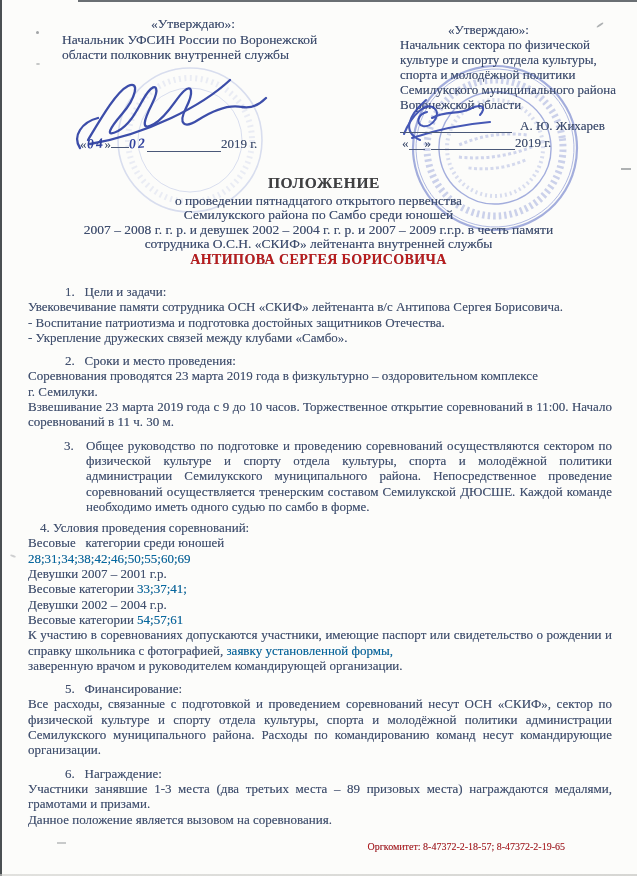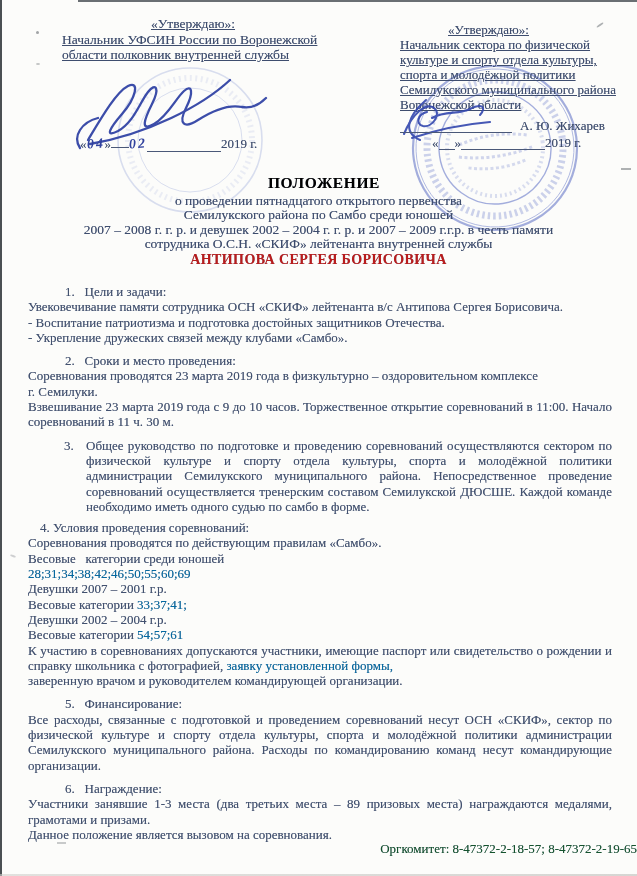--- a/index.html
+++ b/index.html
@@ -12,68 +12,68 @@
     font-family: "Liberation Serif", serif;
     color: #42516f;
     text-shadow: 0 0 0.5px rgba(66,81,111,.55);
   }
   
   .edge-left { position:absolute; left:0; top:0; width:2px; height:876px; background:#4b5053; }
   .edge-top  { position:absolute; left:78px; top:0; width:559px; height:1.5px; background:#6a6f73; }
   .edge-bottom { position:absolute; left:0; bottom:0; width:637px; height:2px; background:linear-gradient(to right,#cfcfcb,#bdbdb9); opacity:.6; }
 
   
-  .approve { position:absolute; font-size:13.5px; line-height:15.5px; color:#3e4d6e;text-decoration:underline; }
+  .approve { position:absolute; font-size:13.5px; line-height:15.5px; color:#3e4d6e; }
   .approve-left  { left:62px;  top:16px; width:292px; }
   .approve-right { left:400px; top:22px; width:222px; font-size:13px; line-height:15px; }
   .ap-label { text-align:center; padding-right:30px; }
   .approve-right .ap-label { padding-right:45px; }
 
   .sig-svg { position:absolute; pointer-events:none; }
   .sig-left  { left:8px;  top:58px; width:215px; height:84px; }
   .sig-right { left:-10px; top:70px; width:150px; height:62px; }
 
   .sign-row { position:absolute; white-space:nowrap; }
   .approve-left  .sign-row { top:102px; left:4px; }
   .approve-right .sign-row { top:96px;  left:0px; }
   .uline { display:inline-block; border-bottom:1px solid #4a5878; height:13px; vertical-align:bottom; }
   .w110 { width:108px; } .w95 { width:112px; }
   .signer { padding-left:8px; }
 
   .date-row { position:absolute; white-space:nowrap; font-size:13px; }
   .approve-left  .date-row { top:119px; left:18px; }
-  .approve-right .date-row { top:113px; left:32px; }
+  .approve-right .date-row { top:113px; left:2px; }
   .dseg { display:inline-block; border-bottom:1px solid #4a5878; height:13px; vertical-align:bottom; }
   .hand { font-style:italic; color:#31429e; font-size:14px; letter-spacing:2px; text-shadow:none; font-weight:bold; transform:rotate(-4deg); display:inline-block; }
   .handgap { display:inline-block; width:18px; border-bottom:1px solid #4a5878; height:13px; }
 
   
   .stamp { position:absolute; pointer-events:none; }
   .stamp-right { left:392px; top:52px; width:206px; height:196px; }
   .stamp-left  { left:105px; top:55px; width:170px; height:170px; }
 
   
   .title-block { position:absolute; top:176px; left:0; width:637px; text-align:center; font-size:13.5px; line-height:14.5px; color:#3d4c6d; }
-  .t-head { font-weight:bold; font-size:15.5px; letter-spacing:.6px; color:#000000; margin-bottom:3px;padding-left:11px; }
+  .t-head { font-weight:bold; font-size:15.5px; letter-spacing:.6px; color:#404040; margin-bottom:3px;padding-left:11px; }
   .t-sub  { font-weight:bold; font-size:14px; letter-spacing:.4px; color:#b91c1c; margin-top:1px; }
 
   
   .doc-body { position:absolute; top:276px; left:28px; width:584px; font-size:13px; line-height:15.3px; }
   .sec-h { padding-left:37px; white-space:pre-wrap; margin-top:8px; }
   .sec-h.si { padding-left:12px; }
   .just { text-align:justify; }
   .line { white-space:pre-wrap; }
   .b { font-weight:normal; color:#0369a1; }
   .numpara { display:flex; margin-top:8px; }
   .numpara .num { width:22px; margin-left:36px; flex:none; }
   .numpara .txt { flex:1; text-align:justify; }
   .gap6 { margin-top:6px; }
 
   
-  .footer { position:absolute; top:841px; left:0; width:637px; text-align:right; font-size:13px; color:#14532d; }
+  .footer { position:absolute; top:841px; left:0; width:637px; text-align:right; padding-right:72px; font-size:10px; color:#b91c1c; }
 
   
   .speck { position:absolute; background:#8a8d90; border-radius:50%; opacity:.8; }
   .sp1 { left:36px; top:31px; width:3px; height:3px; }
   .sp2 { left:596px; top:24px; width:8px; height:2px; transform:rotate(-35deg); background:#9a9da0; }
   .sp3 { left:621px; top:168px; width:10px; height:1.5px; border-radius:0; background:#9a9da0; }
   .sp4 { left:36px; top:63px; width:4px; height:2px; opacity:.5; }
   .sp5 { left:10px; top:555px; width:6px; height:2px; transform:rotate(20deg); opacity:.4; }
   .sp6 { left:57px; top:842px; width:9px; height:2px; border-radius:0; opacity:.45; }
 </style>
@@ -182,21 +182,20 @@
     <div class="line">Соревнования проводятся 23 марта 2019 года в физкультурно – оздоровительном комплексе</div>
     <div class="line">г. Семилуки.</div>
     <div class="just">Взвешивание 23 марта 2019 года с 9 до 10 часов. Торжественное открытие соревнований в 11:00. Начало соревнований в 11 ч. 30 м.</div>
 
     <div class="numpara">
       <span class="num">3.</span>
       <span class="txt">Общее руководство по подготовке и проведению соревнований осуществляются сектором по физической культуре и спорту отдела культуры, спорта и молодёжной политики  администрации Семилукского муниципального района. Непосредственное проведение соревнований осуществляется тренерским составом Семилукской ДЮСШЕ. Каждой команде необходимо иметь одного судью по самбо в форме.</span>
     </div>
 
     <div class="sec-h si gap6">4. Условия проведения соревнований:</div>
-    <div class="line">Соревнования проводятся по действующим правилам «Самбо».</div>
     <div class="line">Весовые   категории среди юношей</div>
     <div class="line b">28;31;34;38;42;46;50;55;60;69</div>
     <div class="line">Девушки 2007 – 2001 г.р.</div>
     <div class="line"><span>Весовые категории </span><span class="b">33;37;41;</span></div>
     <div class="line">Девушки 2002 – 2004 г.р.</div>
     <div class="line"><span>Весовые категории </span><span class="b">54;57;61</span></div>
     <div class="just"><span>К участию в соревнованиях допускаются участники, имеющие паспорт или свидетельство о рождении и справку школьника с фотографией, </span><span class="b">заявку установленной формы,</span></div>
     <div class="line">заверенную врачом и руководителем командирующей организации.</div>
 
     <div class="sec-h">5.   Финансирование:</div>

